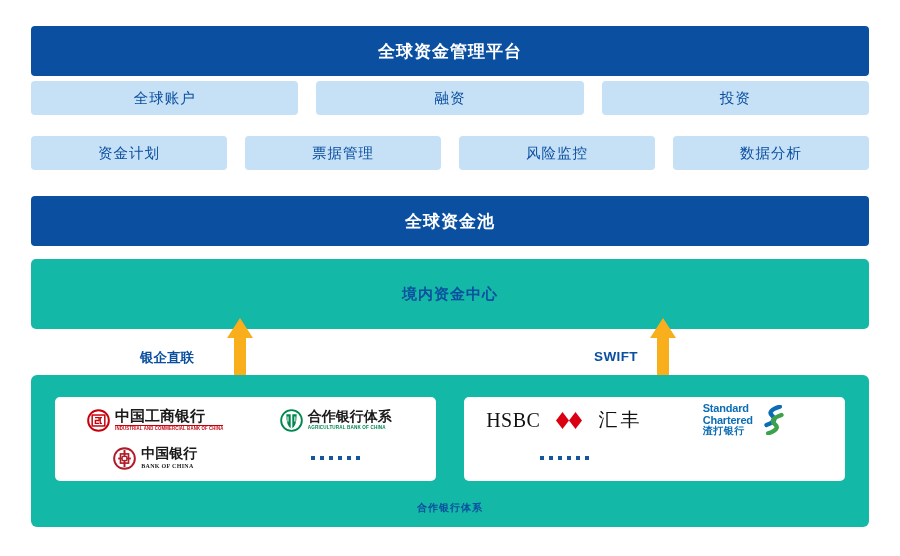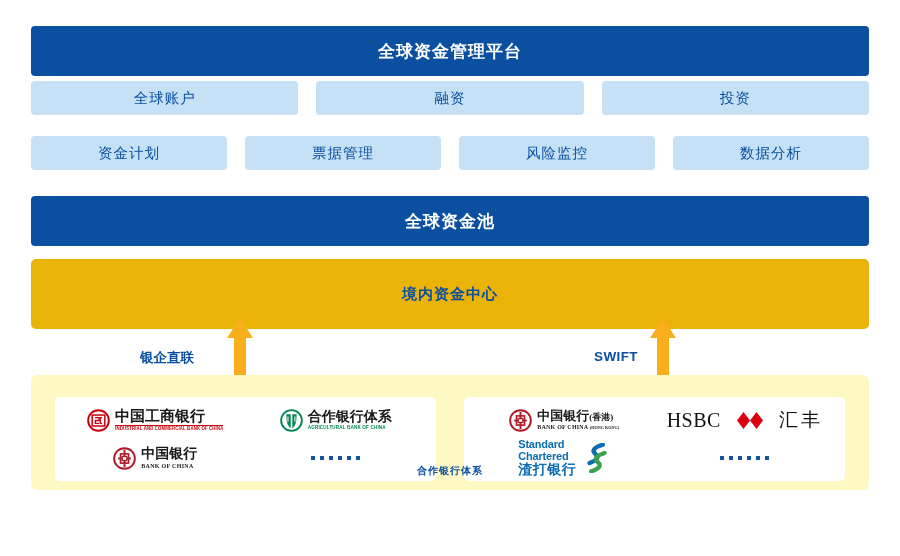--- a/index.html
+++ b/index.html
@@ -67,21 +67,21 @@
     position: absolute;
     top: 259px;
     left: 31px;
     width: 838px;
     height: 70px;
     display: flex;
     gap: 26px;
   }
   .center-panel {
     flex: 1 1 0;
-    background: #eab308;
+    background: #14b8a6;
     border-radius: 5px;
     display: flex;
     align-items: center;
     justify-content: center;
     color: #0A4FA0;
     font-size: 15px;
     font-weight: bold;
     letter-spacing: 1px;
   }
 
@@ -111,22 +111,22 @@
   }
   #arrow-left  { left: 194px; }
   #arrow-right { left: 182px; }
 
   
   #bank-container {
     position: absolute;
     left: 31px;
     top: 375px;
     width: 838px;
-    height: 115px;
-    background: #fef9c3;
+    height: 152px;
+    background: #14b8a6;
     border-radius: 6px;
   }
   .bank-cards {
     position: absolute;
     top: 22px;
     left: 24px;
     right: 24px;
     height: 84px;
     display: flex;
     gap: 28px;
@@ -199,21 +199,21 @@
   .hsbc-cn {
     font-family: "Liberation Serif", "DejaVu Serif", serif;
     font-size: 19px;
     color: #111;
     letter-spacing: 3px;
   }
 
   .sc { gap: 8px; }
   .sc-txt { display: flex; flex-direction: column; line-height: 1.05; align-items: flex-start; }
   .sc-l1, .sc-l2 { font-size: 11px; font-weight: bold; color: #0B6DB5; letter-spacing: -.2px; }
-  .sc-l3 { font-size: 14px; font-weight: bold; color: #0B6DB5; letter-spacing: .5px;
+  .sc-l3 { font-size: 10px; font-weight: bold; color: #0B6DB5; letter-spacing: .5px;
            font-family: "Liberation Sans", sans-serif; text-align: right; }
 
   .dots { display: flex; gap: 5px; align-items: center; }
   .dots i { width: 4px; height: 4px; background: #15559C; display: block; }
 </style>
 </head>
 <body>
 
 <div class="page">
 
@@ -332,34 +332,20 @@
               <i></i>
               <i></i>
           </div>
 
         </div>
       </div>
 
       <div class="bank-card">
         <div class="logo-grid">
 
-          <div class="logo bochk">
-            <svg width="23" height="23" viewBox="0 0 40 40">
-              <circle cx="20" cy="20" r="18" fill="none" stroke="#AF1B28" stroke-width="3.4"></circle>
-              <rect x="13" y="12" width="14" height="16" fill="none" stroke="#AF1B28" stroke-width="2.8"></rect>
-              <rect x="18.3" y="5" width="3.4" height="30" fill="#AF1B28"></rect>
-              <rect x="9" y="18.4" width="22" height="3.2" fill="#AF1B28"></rect>
-              <rect x="16" y="16.5" width="8" height="7" fill="#ffffff" stroke="#AF1B28" stroke-width="2.2"></rect>
-            </svg>
-            <span class="logo-txt">
-              <span class="cn-name"><span>中国银行</span><span class="suffix">(香港)</span></span>
-              <span class="en-name"><span>BANK OF CHINA</span>
-                    <span class="small">(HONG KONG)</span></span>
-            </span>
-          </div>
 
           <div class="logo hsbc">
             <span class="hsbc-word">HSBC</span>
             <svg width="26" height="17" viewBox="0 0 52 34">
               <polygon points="0,17 13,0 39,0 52,17 39,34 13,34" fill="#DB0011"></polygon>
               <polygon points="26,17 13,0 39,0" fill="#ffffff"></polygon>
               <polygon points="26,17 13,34 39,34" fill="#ffffff"></polygon>
             </svg>
             <span class="hsbc-cn">汇丰</span>
           </div>

